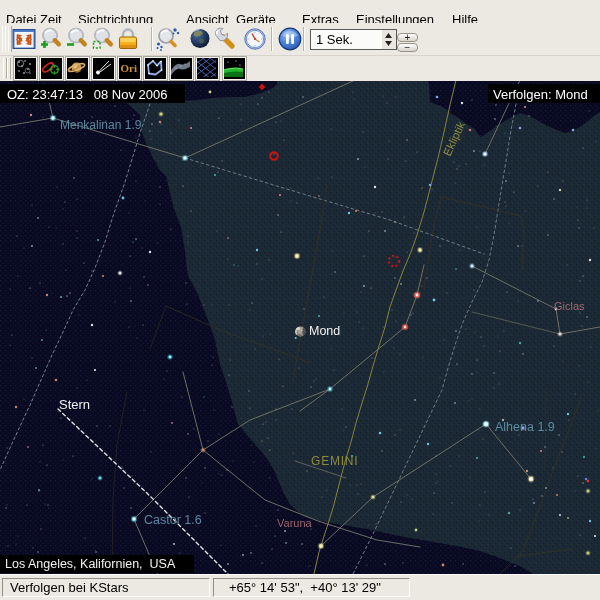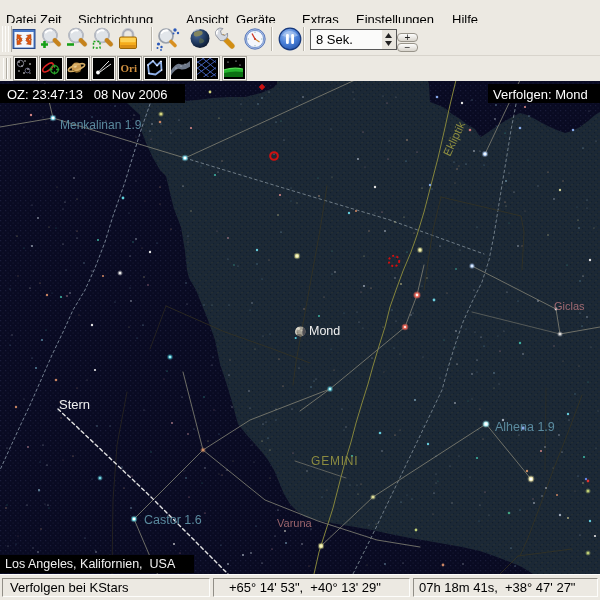--- a/index.html
+++ b/index.html
@@ -159,21 +159,21 @@
               <stop offset="0.5" stop-color="#4a80d8"></stop>
               <stop offset="1" stop-color="#1c4aa0"></stop>
       </radialGradient>
           </defs>
       <circle cx="13" cy="13" r="10.8" fill="url(#pg)" stroke="#16387c" stroke-width="1.2"></circle>
       <path d="M5 9.5 a9.5 9.5 0 0 1 16 0 q-4.5 2.2 -8 2.2 t-8 -2.2z" fill="#bcd4f4" opacity="0.55"></path>
       <rect x="9" y="8" width="2.8" height="10" rx="1.2" fill="#ffffff"></rect>
       <rect x="14.2" y="8" width="2.8" height="10" rx="1.2" fill="#ffffff"></rect>
     </svg>
   </div>
-  <div id="combo">8 Sek.</div>
+  <div id="combo">1 Sek.</div>
   <div id="spin">
     <svg width="13" height="19" viewBox="0 0 13 19">
       <path d="M6.5 3 l3.5 5 h-7z" fill="#222"></path>
       <path d="M6.5 16 l3.5 -5 h-7z" fill="#222"></path>
     </svg>
   </div>
   <div class="mini" style="left:397px;top:10px;">+</div>
   <div class="mini" style="left:397px;top:19.5px;">−</div>
 </div>
 <div id="toolbar2" class="chrome">
@@ -967,15 +967,14 @@
   </g>
 
   <rect x="0" y="84" width="185" height="19" fill="#000"></rect>
   <text x="7" y="98.5" font-size="13" fill="#fff" font-family="Liberation Sans,sans-serif">OZ: 23:47:13&nbsp;&nbsp; 08 Nov 2006</text>
   <rect x="488" y="84" width="112" height="19" fill="#000"></rect>
   <text x="493" y="98.5" font-size="13" fill="#fff" font-family="Liberation Sans,sans-serif">Verfolgen: Mond</text>
 </svg>
 <div id="status" class="chrome">
   <div class="panel" style="left:2px;width:208px;">Verfolgen bei KStars</div>
   <div class="panel" style="left:213px;width:197px;padding-left:15px;">+65° 14' 53",&nbsp; +40° 13' 29"</div>
-  <div class="panel" style="left:413px;width:185px;padding-left:5px;">07h 18m 41s,&nbsp; +38° 47' 27"</div>
 </div>
 </div>
 
 </body></html>

